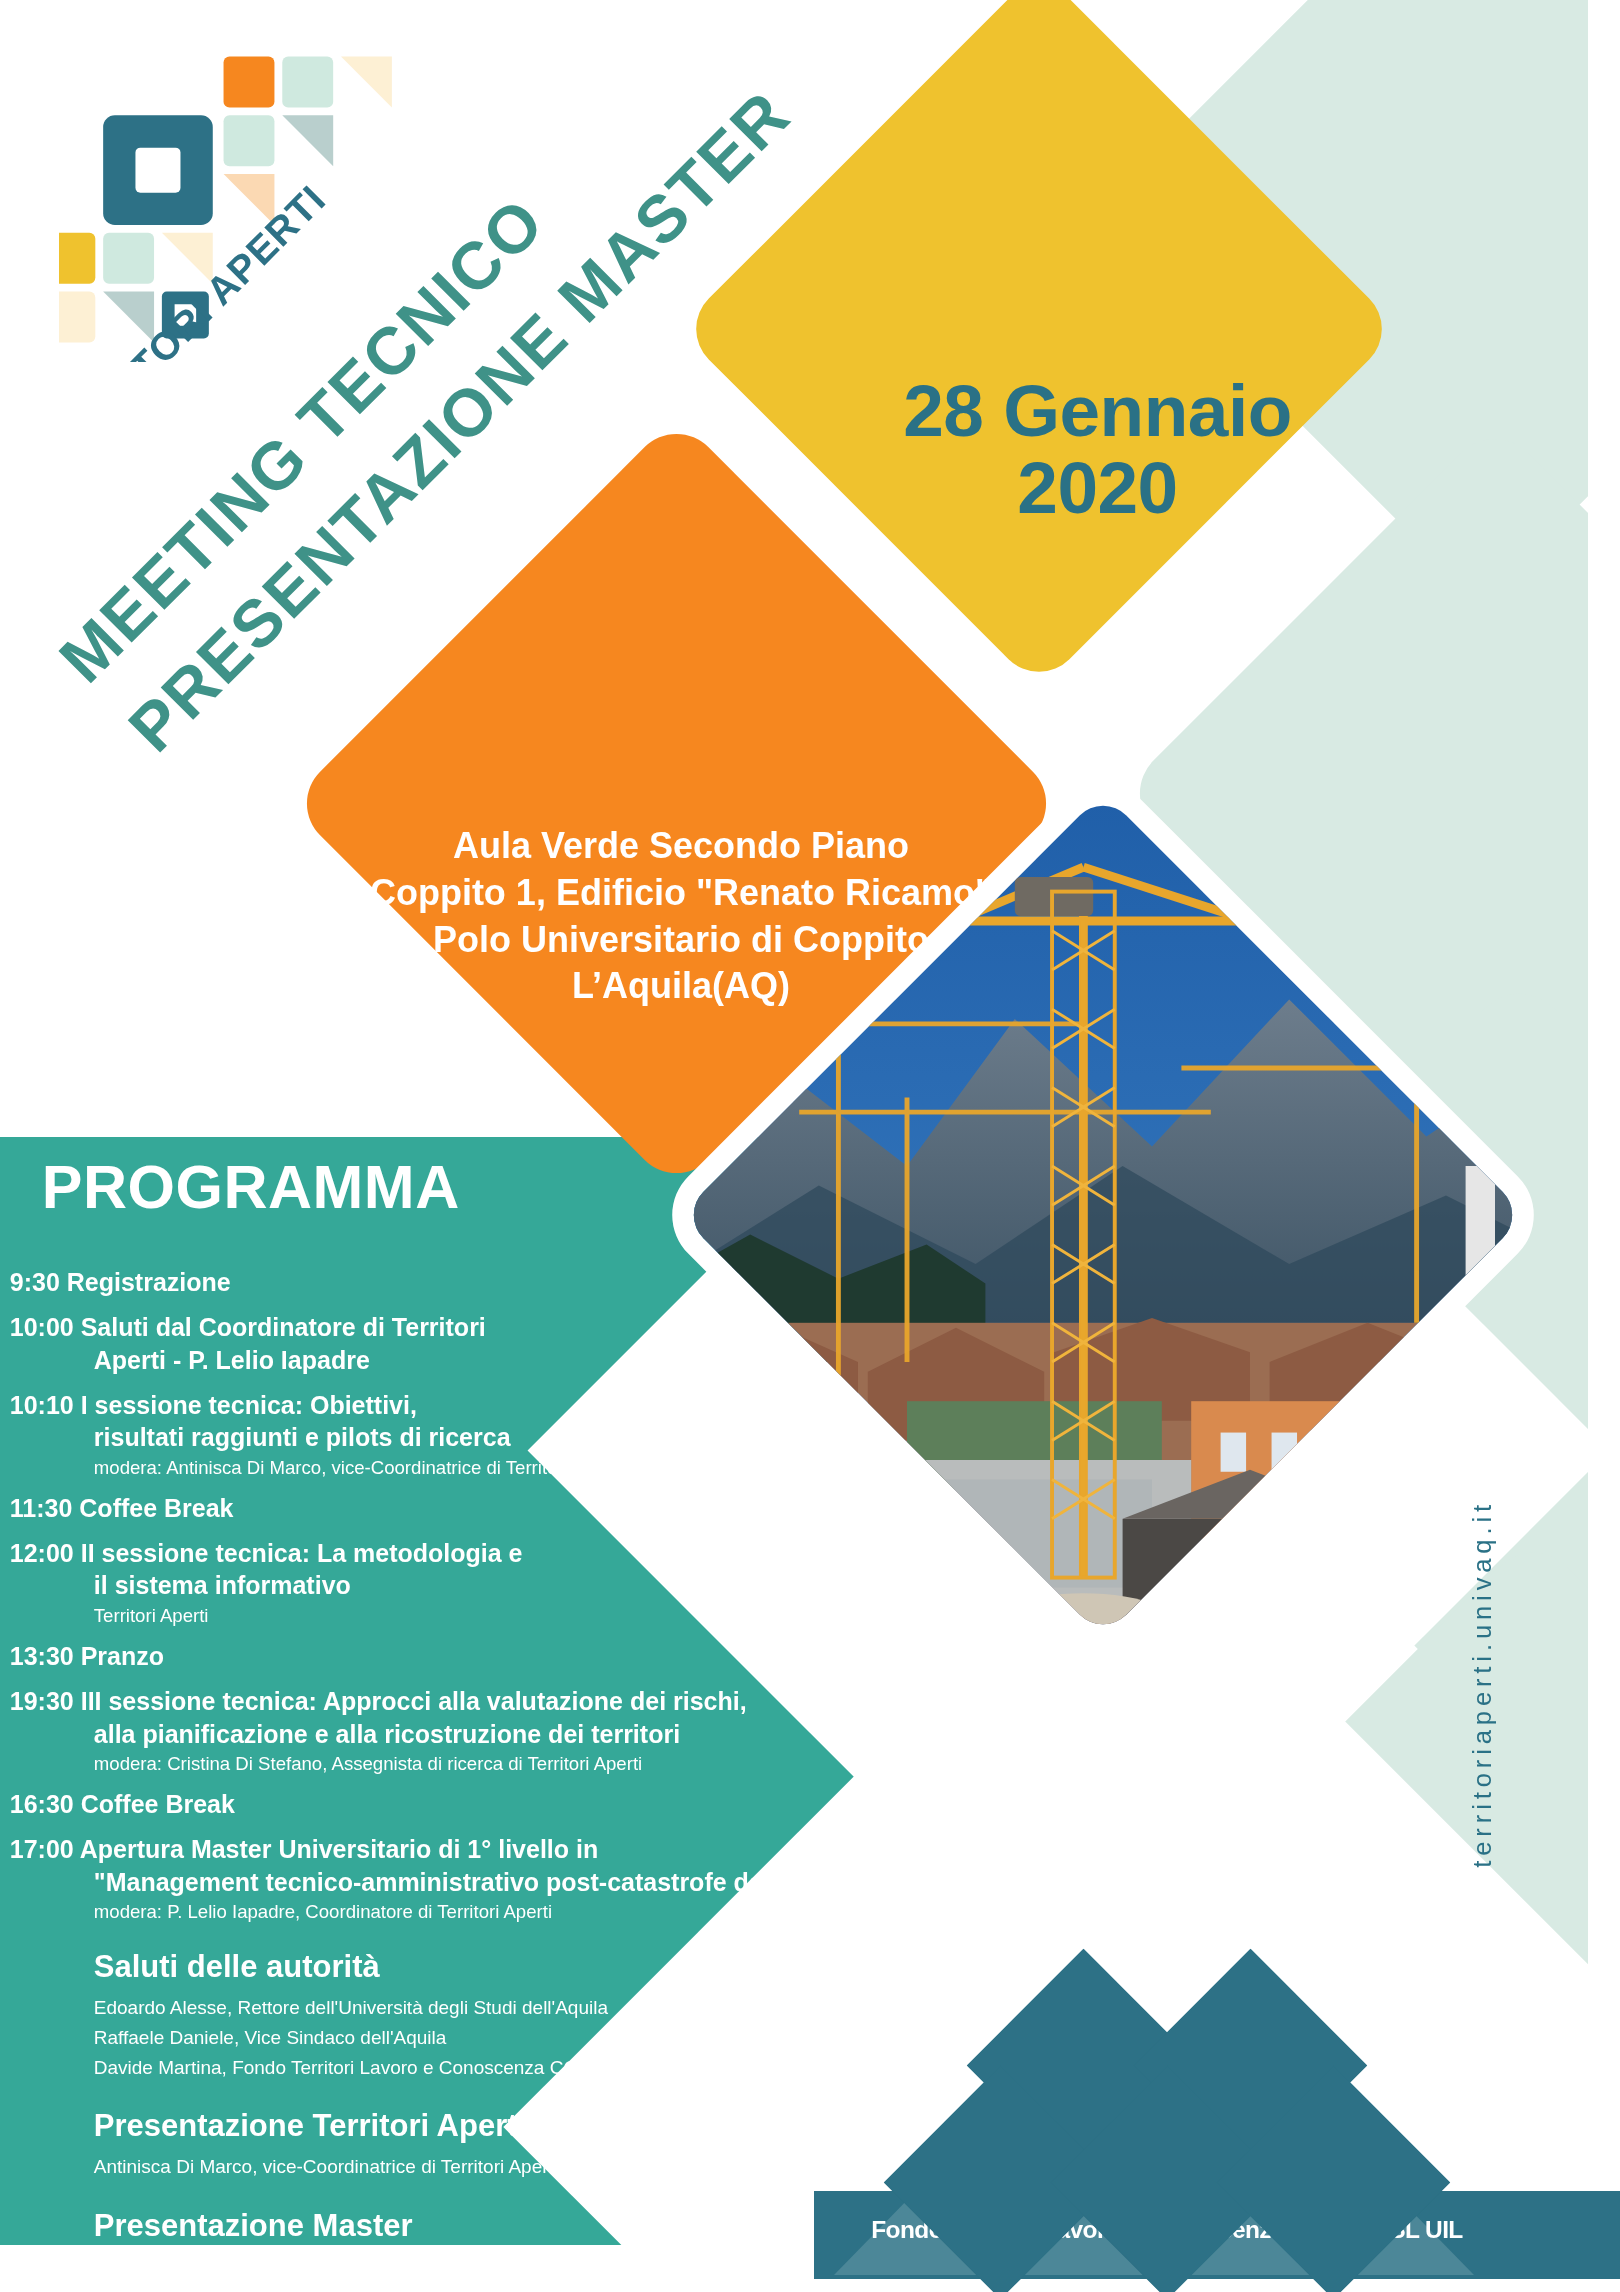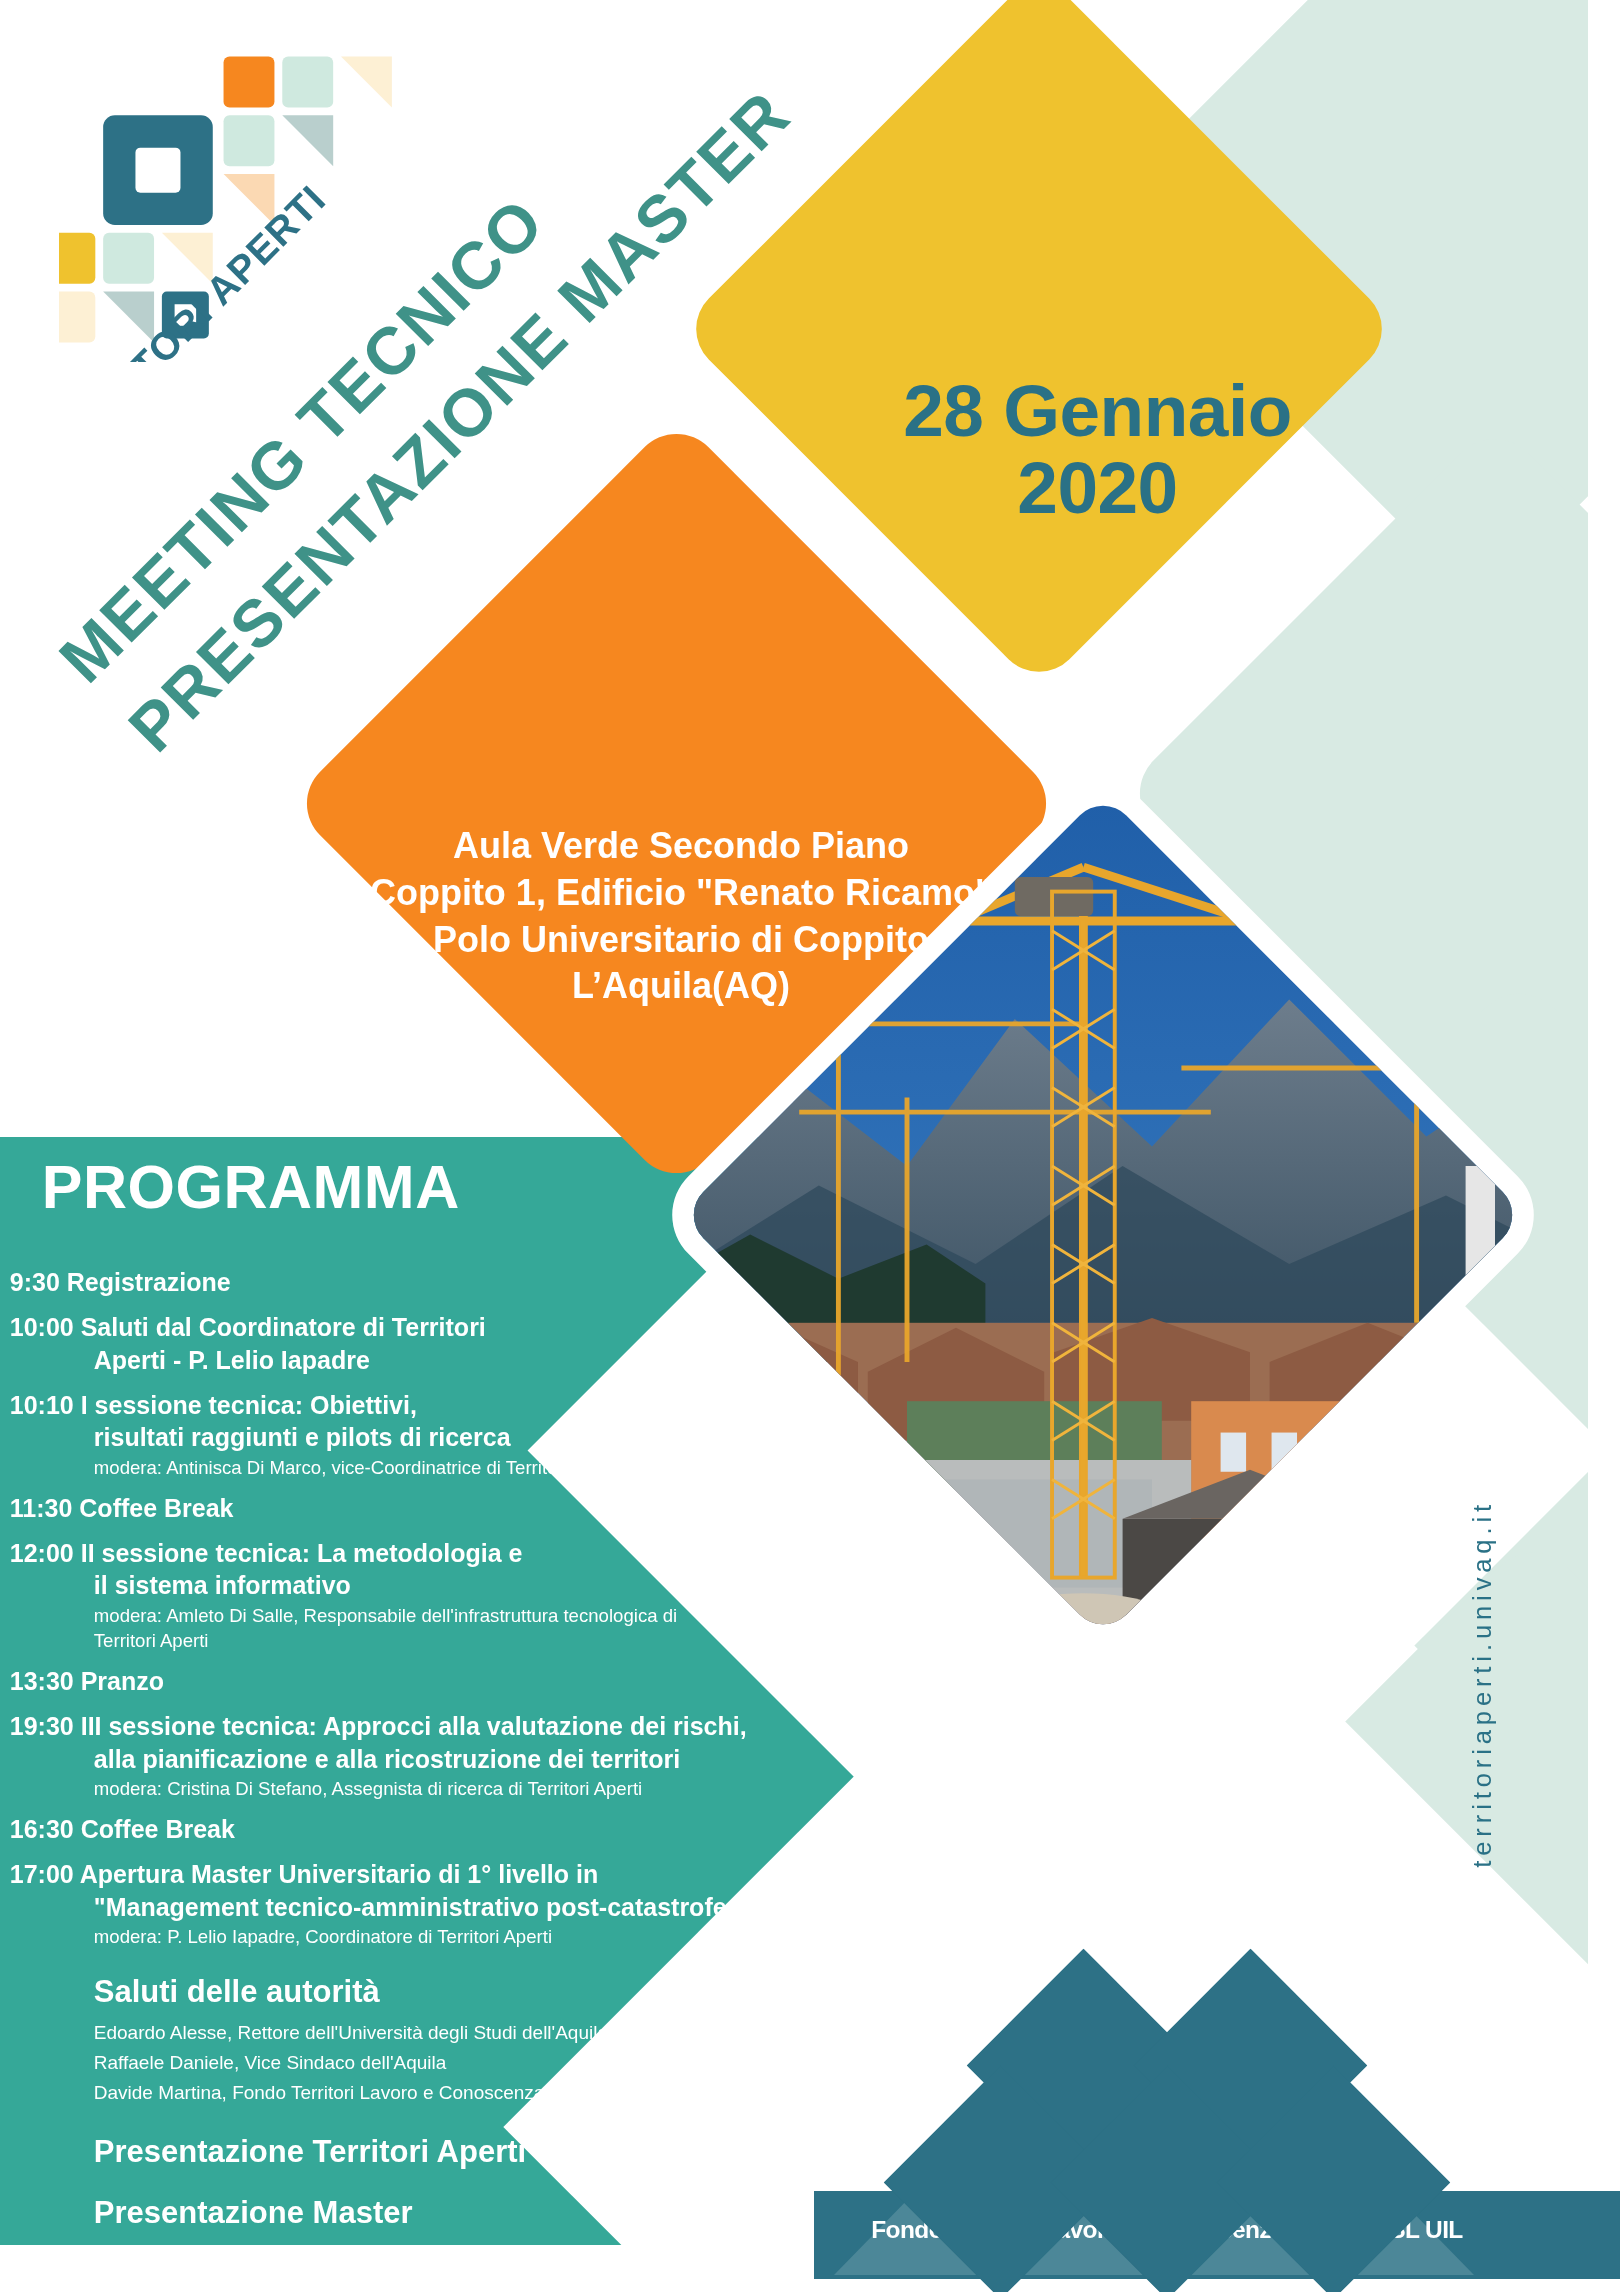--- a/index.html
+++ b/index.html
@@ -435,21 +435,20 @@
           <div class="sched-line">10:10 I sessione tecnica: Obiettivi,</div>
           <div class="sched-line indent">risultati raggiunti e pilots di ricerca</div>
           <div class="sched-sub">modera: Antinisca Di Marco, vice-Coordinatrice di Territori Aperti</div>
         </div>
         <div class="sched-item">
           <div class="sched-line">11:30 Coffee Break</div>
         </div>
         <div class="sched-item">
           <div class="sched-line">12:00 II sessione tecnica: La metodologia e</div>
           <div class="sched-line indent">il sistema informativo</div>
-          <div class="sched-sub">modera: Amleto Di Salle, Responsabile dell'infrastruttura tecnologica di</div>
           <div class="sched-sub">Territori Aperti</div>
         </div>
         <div class="sched-item">
           <div class="sched-line">13:30 Pranzo</div>
         </div>
         <div class="sched-item">
           <div class="sched-line">19:30 III sessione tecnica: Approcci alla valutazione dei rischi,</div>
           <div class="sched-line indent">alla pianificazione e alla ricostruzione dei territori</div>
           <div class="sched-sub">modera: Cristina Di Stefano, Assegnista di ricerca di Territori Aperti</div>
         </div>
@@ -461,20 +460,21 @@
           <div class="sched-line indent">"Management tecnico-amministrativo post-catastrofe degli enti locali"</div>
           <div class="sched-sub">modera: P. Lelio Iapadre, Coordinatore di Territori Aperti</div>
         </div>
       </div>
     <div id="block-list">
         <div class="block-head">Saluti delle autorità</div>
         <div class="block-line">Edoardo Alesse, Rettore dell'Università degli Studi dell'Aquila</div>
         <div class="block-line">Raffaele Daniele, Vice Sindaco dell'Aquila</div>
         <div class="block-line">Davide Martina, Fondo Territori Lavoro e Conoscenza CGIL CISL UIL</div>
         <div class="block-head">Presentazione Territori Aperti</div>
+        <div class="block-line">Antinisca Di Marco,  vice-Coordinatrice di Territori Aperti</div>
         <div class="block-head">Presentazione Master</div>
         <div class="block-line">Donato Di Ludovico, Coordinatore del Master</div>
       </div>
   </div>
 
   <div class="weburl">territoriaperti.univaq.it</div>
 
   <div class="logo-area">
     <div class="teal-diamond-bg" style="top:12.7px;left:138px;"></div>
     <div class="teal-diamond-bg" style="top:12.7px;left:305px;"></div>

